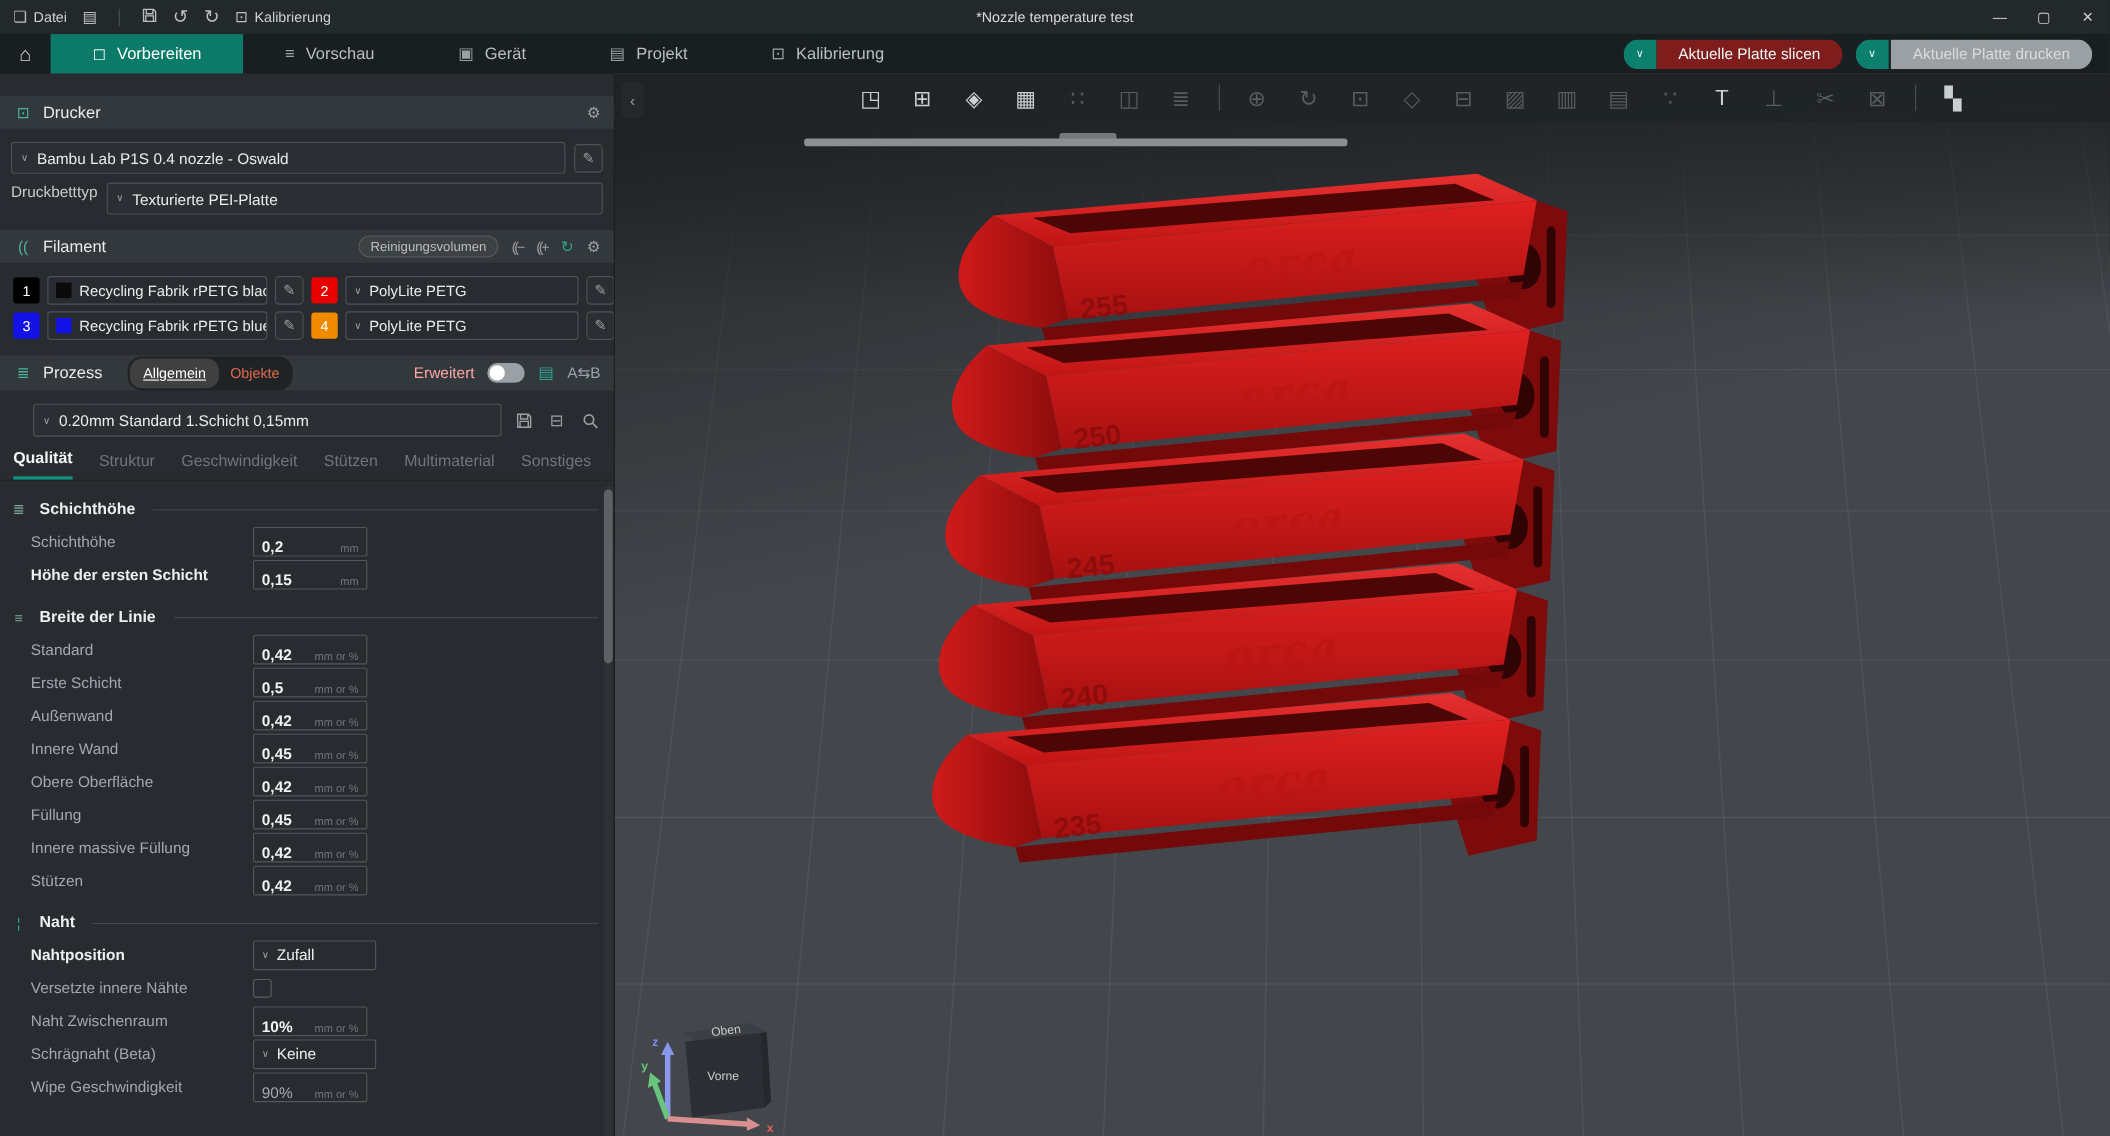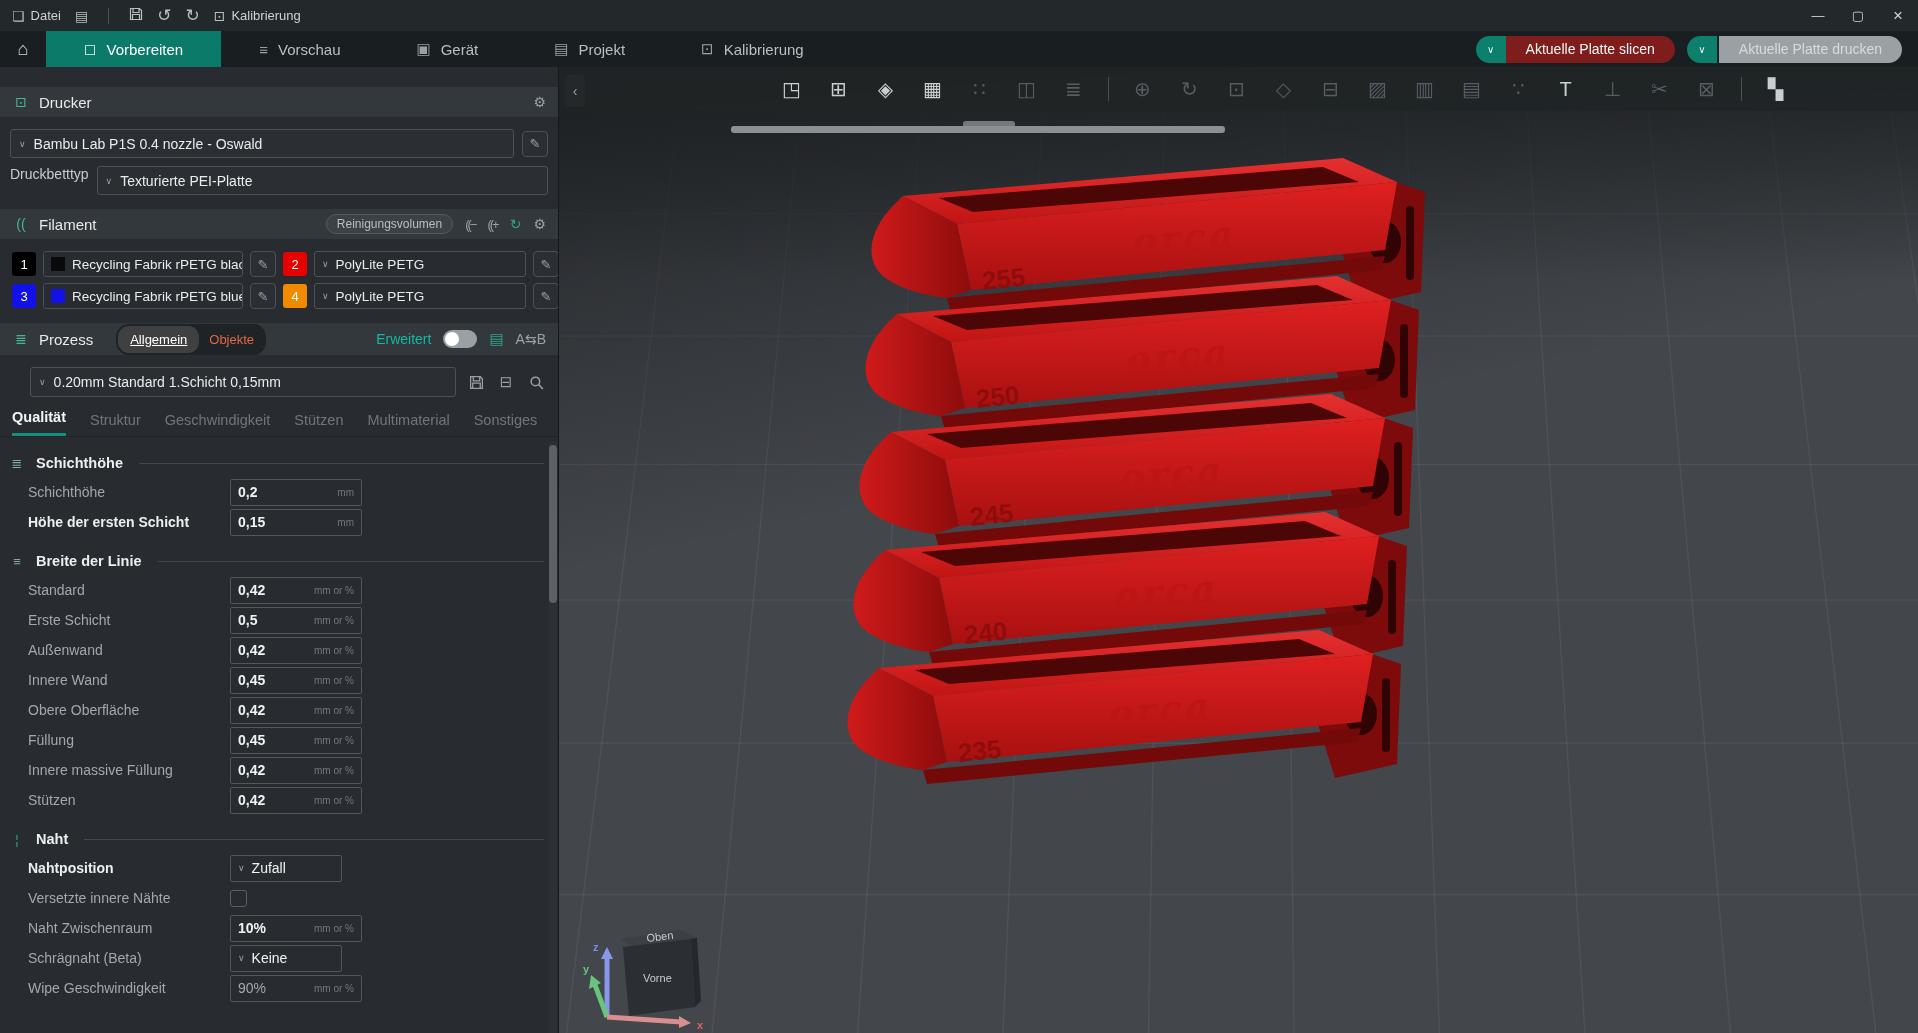--- a/index.html
+++ b/index.html
@@ -59,21 +59,21 @@
   .fil-badge.n1 { background:#000; } .fil-badge.n2 { background:#e60000; }
   .fil-badge.n3 { background:#1212e6; } .fil-badge.n4 { background:#f28a00; color:#fff; }
   .fil-name { display:flex; align-items:center; gap:7px; border:1px solid #4e5256; border-radius:3px; height:26px; padding:0 7px; color:#e9ebed; font-size:13.5px; white-space:nowrap; overflow:hidden; }
   .swatch { width:14px; height:14px; flex:0 0 14px; }
   .swatch.black { background:#0a0a0a; } .swatch.blue { background:#1212e6; }
 
   .proc-head { height:32px; }
   .proc-pills { display:flex; align-items:center; background:#1f2326; border-radius:13px; padding:2px; margin-left:14px; }
   .proc-pill-a { background:#404040; color:#fff; border-radius:11px; font-size:13px; padding:6px 12px;text-decoration:underline; }
   .proc-pill-b { color:#e2694a; font-size:13px; padding:3px 10px; }
-  .adv-label { color:#14b8a6; font-size:14px;margin-left:40px; }
+  .adv-label { color:#fca5a5; font-size:14px;margin-left:40px; }
   .toggle { width:34px; height:18px; border-radius:9px; background:#9aa0a4; position:relative; }
   .toggle .knob { position:absolute; left:2px; top:2px; width:14px; height:14px; border-radius:50%; background:#fff; }
   .compare { color:#9aa0a4; font-size:14px; line-height:10px; text-align:center; }
   .listicon { color:#2fa28f; font-size:15px; }
 
   .preset-row { display:flex; align-items:center; gap:10px; margin:12px 12px 0 30px; }
   .preset-row .drop { flex:1; height:30px; }
   .ico-btn { color:#9aa0a4; display:flex; align-items:center; justify-content:center; width:20px; height:20px; font-size:15px; }
 
   .ptabs { display:flex; align-items:flex-end; gap:24px; padding:14px 0 0 12px; height:40px; border-bottom:1px solid #1f2326; }
@@ -82,21 +82,21 @@
 
   .params { position:relative; height:calc(100% - 0px); padding-top:10px; overflow:hidden; }
   .grp-head { display:flex; align-items:center; gap:10px; padding:8px 14px 6px 8px; }
   .grp-icon { color:#7fa89f; font-size:13px; width:18px; text-align:center; }
   .grp-title { color:#eceeef; font-size:14.5px; font-weight:bold; white-space:nowrap; }
   .grp-line { flex:1; height:1px; background:#44484c; margin-left:6px; }
   .prow { display:flex; align-items:center; height:30px; padding-left:28px; }
   .prow.tall { height:46px; }
   .plabel { width:202px; color:#a2a8ad; font-size:14px; line-height:17px; }
   .plabel.mod { color:#eceeef; font-weight:bold; }
-  .pbox { width:132px; height:27px; border:1px solid #53575b; border-radius:2px; display:flex; align-items:center; padding:0 7px; }
+  .pbox { width:104px; height:27px; border:1px solid #53575b; border-radius:2px; display:flex; align-items:flex-end; padding:0 7px; }
   .pbox .val { color:#f0f2f3; font-size:14px; font-weight:bold; flex:1; }
   .pbox .unit { color:#71777c; font-size:10px; }
   .pdrop { width:112px; height:27px; border:1px solid #53575b; border-radius:2px; display:flex; align-items:center; gap:7px; padding:0 7px; color:#f0f2f3; font-size:14px; }
   .pdrop .chevl { font-size:9px; color:#9aa0a4; }
   .cb { width:17px; height:17px; border:1px solid #5a5f63; border-radius:3px; background:transparent; display:flex; align-items:center; justify-content:center; font-size:12px; color:transparent; }
   .cb.on { background:#12a08a; border-color:#12a08a; color:#fff; }
   .scrolltrack { position:absolute; right:1px; top:4px; bottom:4px; width:8px; background:#2d3135; border-radius:4px; }
   .scrollthumb { position:absolute; right:1px; top:8px; width:8px; height:158px; background:#5c6166; border-radius:4px; }
 
   
@@ -145,20 +145,21 @@
             <path d="M1.5 1.5 h9 l2 2 v9 h-11 Z M4 1.5 v4 h6 v-4 M3.5 12.5 v-5 h7 v5" fill="none" stroke="#b9bec1" stroke-width="1.2"></path>
           </svg>
       </span>
       <span class="tb-glyph" style="font-size:17px;">↺</span>
       <span class="tb-glyph" style="font-size:17px;">↻</span>
       <div class="tb-item">
         <span class="tb-glyph">⊡</span>
         <span>Kalibrierung</span>
       </div>
     </div>
+    <div class="tb-title">*Nozzle temperature test</div>
     <div class="tb-win">
       <span class="tb-winbtn">—</span>
       <span class="tb-winbtn">▢</span>
       <span class="tb-winbtn" style="font-size:17px;">×</span>
     </div>
   </div>
 
   <div class="navbar">
     <div class="nav-home">⌂</div>
     <div class="nav-tab active">

